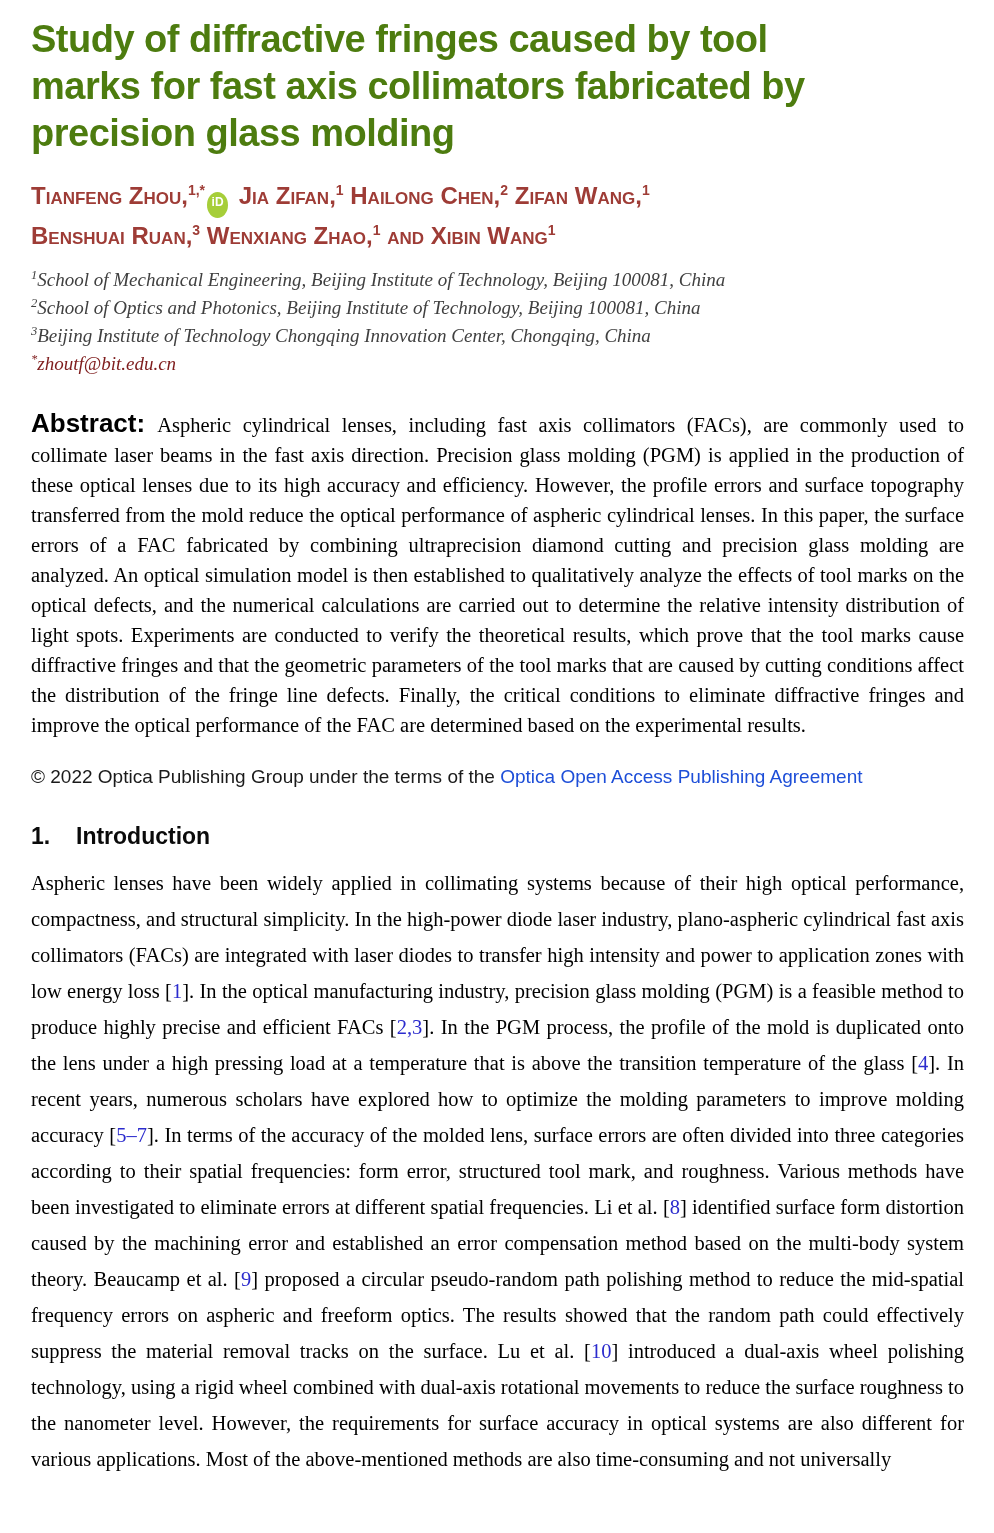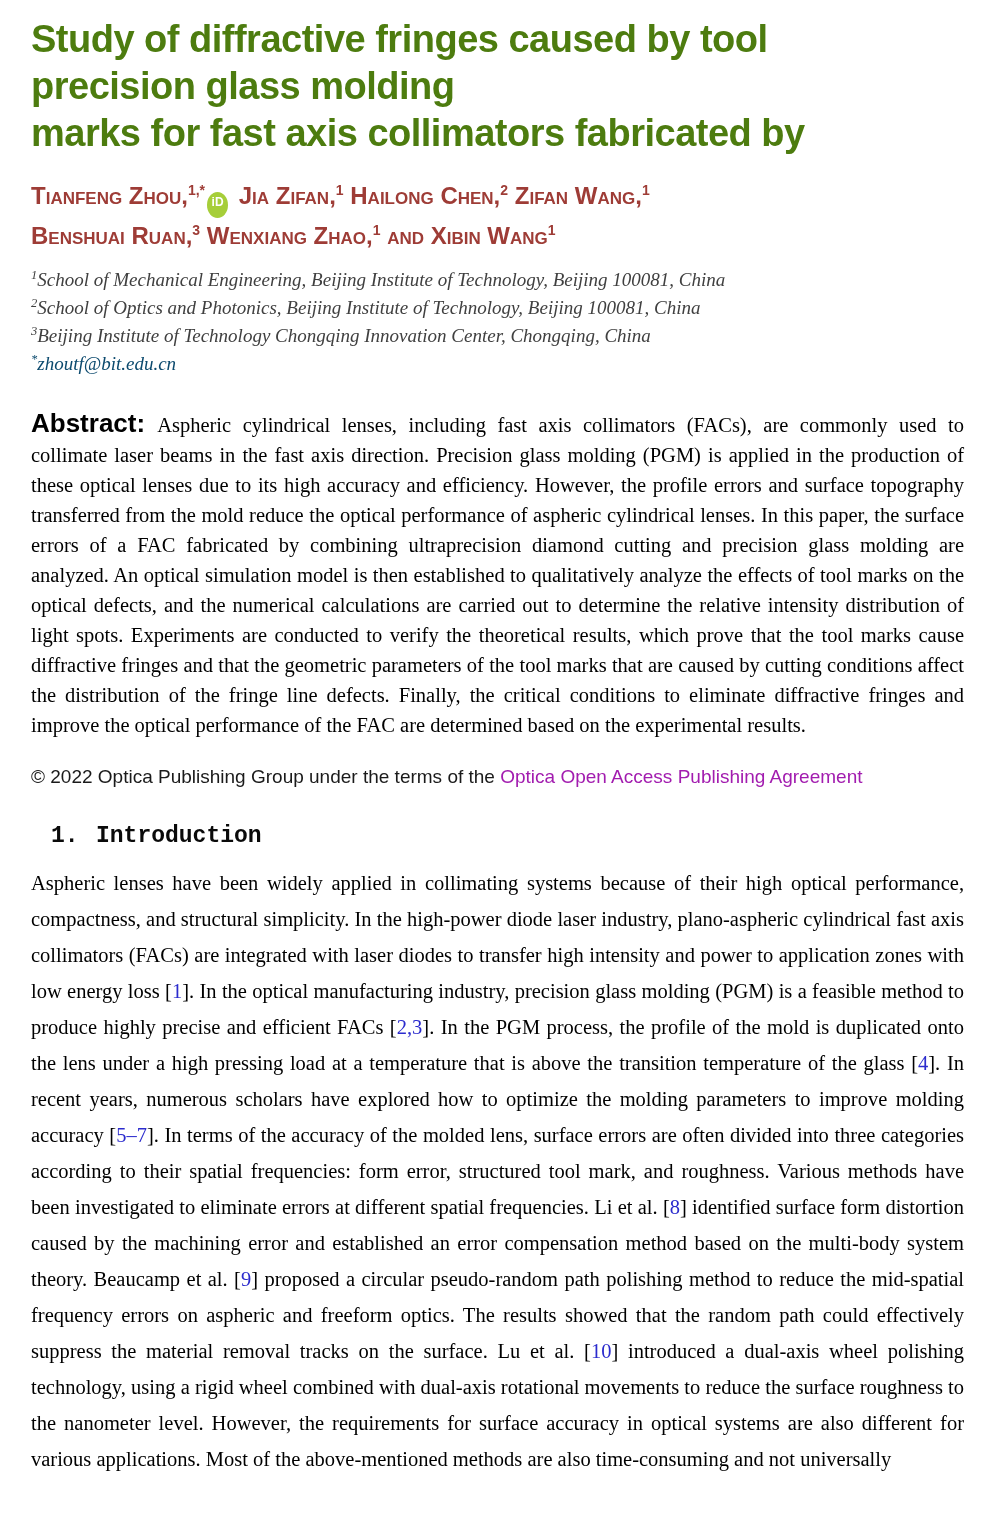--- a/index.html
+++ b/index.html
@@ -57,21 +57,21 @@
     font-style: italic;
     font-size: 19px;
     line-height: 28px;
     color: #404040;
   }
   .aff-sup {
     font-size: 12.5px;
     vertical-align: super;
     line-height: 0;
   }
-  .email-row { color: #0c4a6e; }
+  .email-row { color: #7f1d1d; }
   .email-address { cursor: pointer; }
 
   .abstract {
     margin-top: 30px;
     font-size: 20.5px;
     line-height: 30px;
     text-align: justify;
   }
   .abstract-label {
     font-family: "Liberation Sans", sans-serif;
@@ -80,50 +80,49 @@
     margin-right: 12px;
   }
 
   .copyright {
     margin-top: 24px;
     font-family: "Liberation Sans", sans-serif;
     font-size: 19px;
     line-height: 25px;
     color: #1a1a1a;
   }
-  .ext-link { color: #a21caf; cursor: pointer; }
+  .ext-link { color: #1d4ed8; cursor: pointer; }
 
   .section-heading {
     margin-top: 33px;
-    font-family: Liberation Mono, monospace;
+    font-family: Liberation Sans, sans-serif;
     font-weight: bold;
     font-size: 23px;
     line-height: 28px;
     color: #0a0a0a;
-    margin-left: 20px;
   }
   .section-number { display: inline-block; width: 45px; }
 
   .body-par {
     margin-top: 15px;
     font-size: 20.5px;
     line-height: 36px;
     text-align: justify;
   }
   .ref-link { color: #2b2bcd; cursor: pointer; }
 </style>
 </head>
 <body>
 
 <div class="page">
 
   <h1 class="title">
       <div class="title-line">Study of diffractive fringes caused by tool</div>
+      <div class="title-line">marks for fast axis collimators fabricated by</div>
       <div class="title-line">precision glass molding</div>
-      <div class="title-line">marks for fast axis collimators fabricated by</div>
     </h1>
 
   <div class="authors">
       <div class="author-row"><span class="author-name">Tianfeng Zhou,</span><sup class="author-sup">1,*</sup><span class="orcid">iD</span> <span class="author-name">Jia Zifan,</span><sup class="author-sup">1</sup> <span class="author-name">Hailong Chen,</span><sup class="author-sup">2</sup> <span class="author-name">Zifan Wang,</span><sup class="author-sup">1</sup> </div>
       <div class="author-row"><span class="author-name">Benshuai Ruan,</span><sup class="author-sup">3</sup> <span class="author-name">Wenxiang Zhao,</span><sup class="author-sup">1</sup> <span class="author-name">and Xibin Wang</span><sup class="author-sup">1</sup> </div>
     </div>
 
   <div class="affiliations">
       <div class="aff-row"><sup class="aff-sup">1</sup><span class="aff-text">School of Mechanical Engineering, Beijing Institute of Technology, Beijing 100081, China</span></div>
       <div class="aff-row"><sup class="aff-sup">2</sup><span class="aff-text">School of Optics and Photonics, Beijing Institute of Technology, Beijing 100081, China</span></div>

